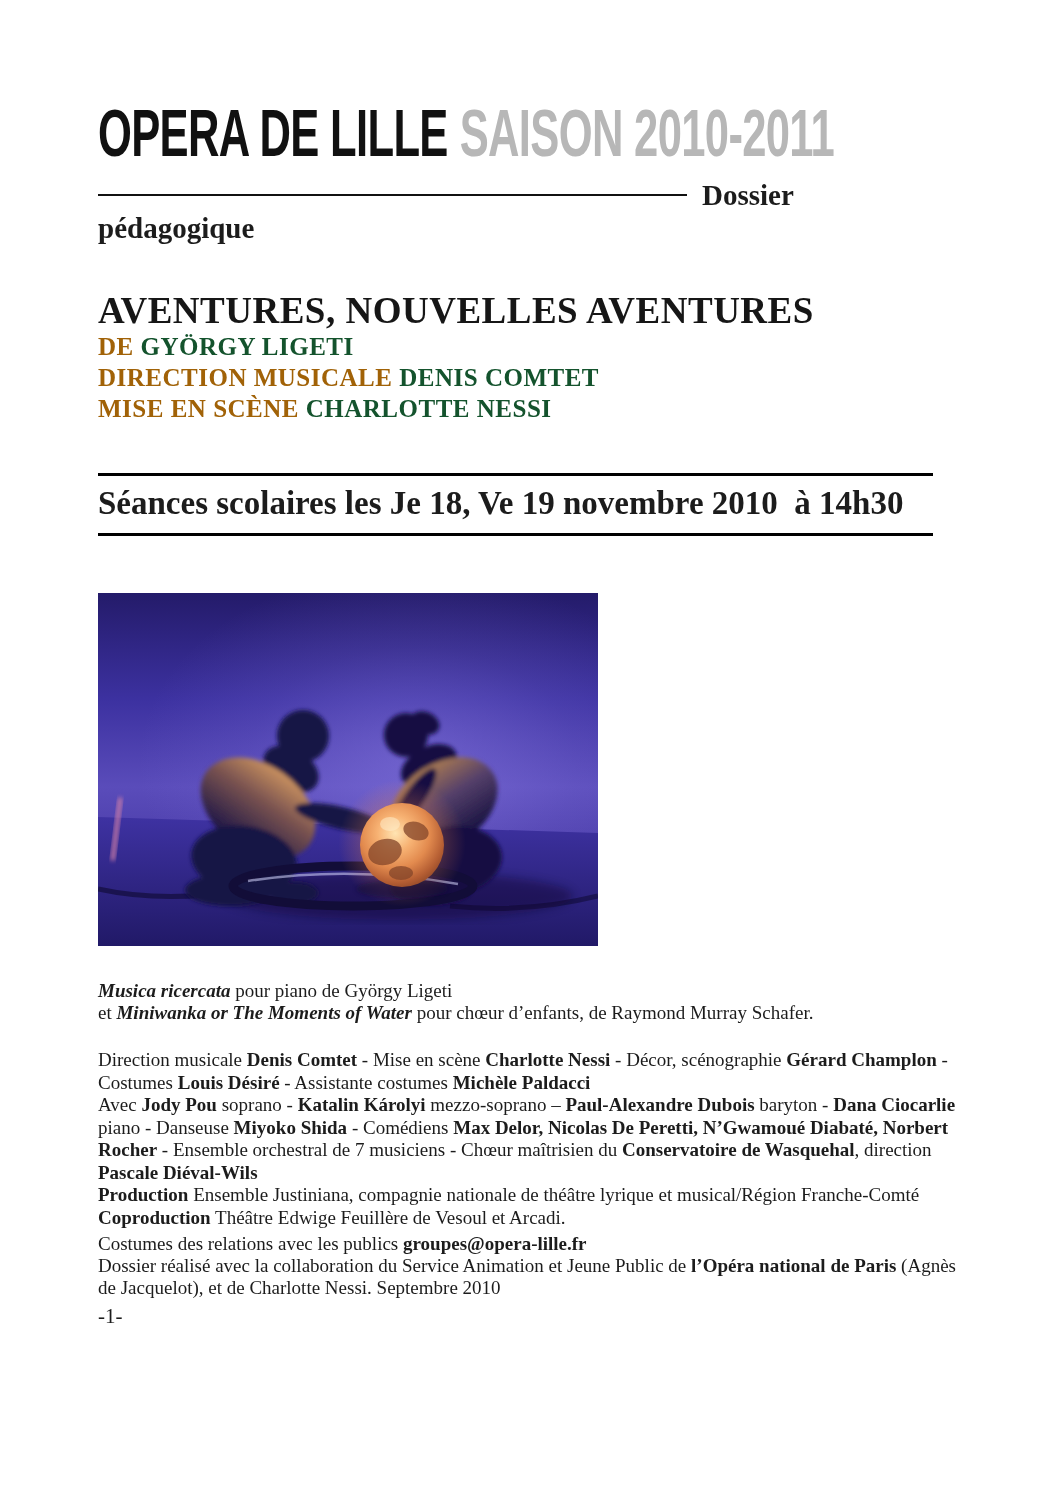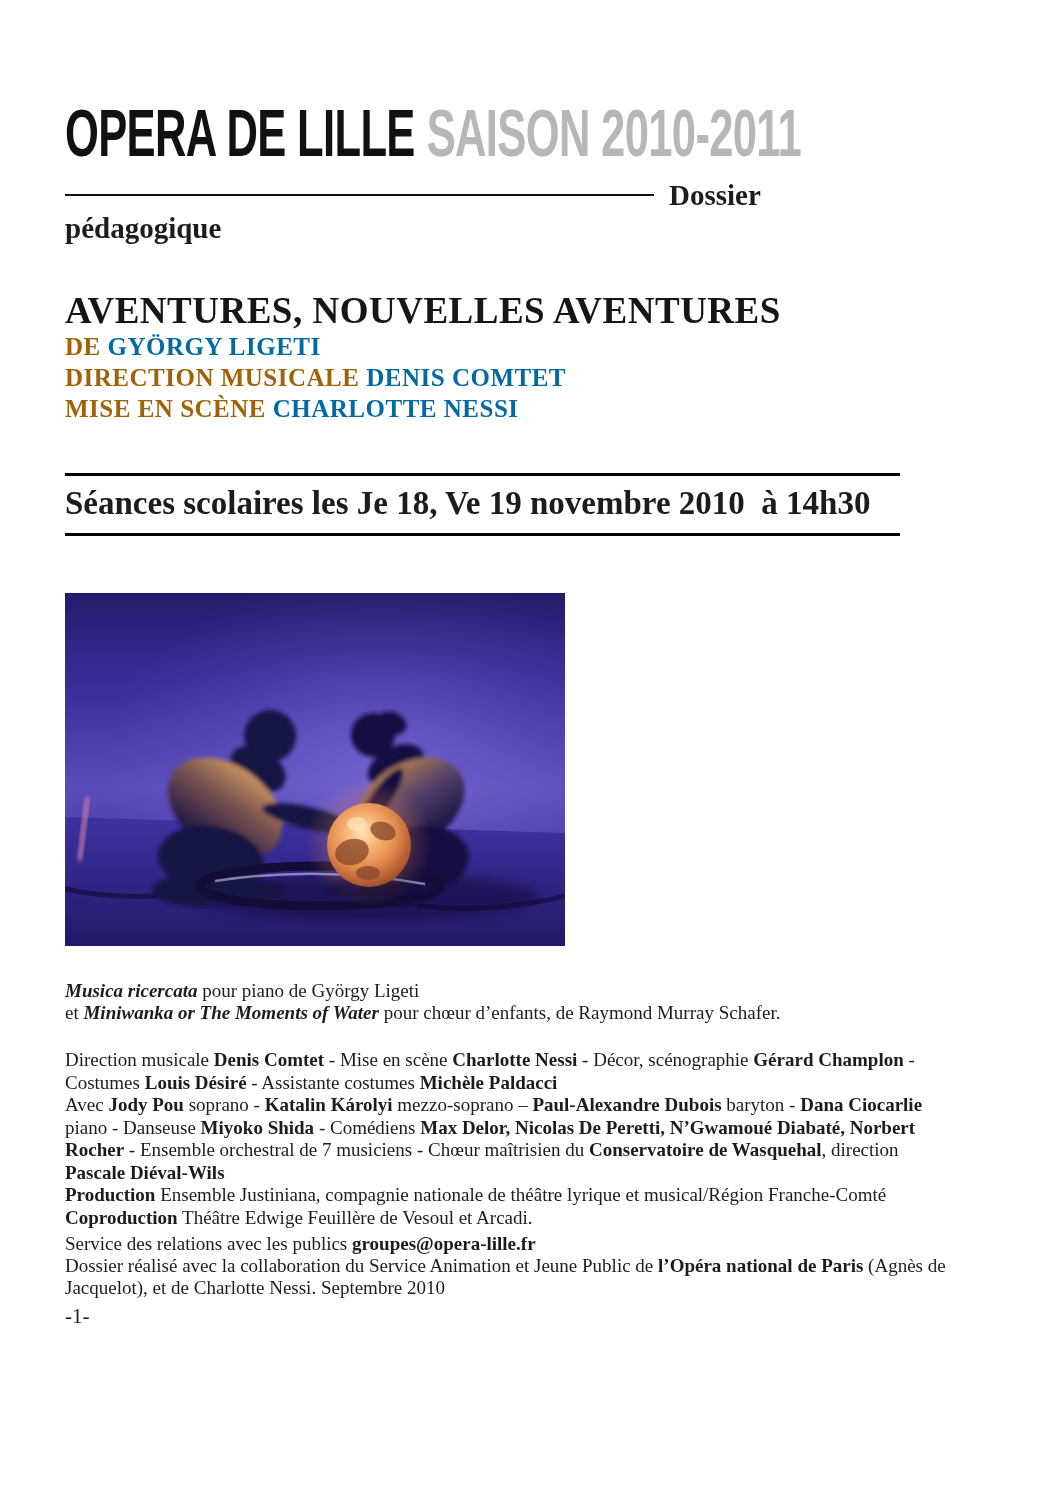--- a/index.html
+++ b/index.html
@@ -4,21 +4,21 @@
 <style>
   html,body{margin:0;padding:0;background:#ffffff;}
   .page{
     position:relative;
     width:1058px;height:1497px;
     background:#ffffff;
     font-family:"Liberation Serif", serif;
     color:#1c1c1c;
     overflow:hidden;
     box-sizing:border-box;
-    padding:100px 100px 0 65px;
+    padding:100px 100px 0 98px;
   }
   
   .logo-row{
     font-family:"Liberation Sans", sans-serif;
     font-weight:bold;
     font-size:66px;
     line-height:66px;
     white-space:nowrap;
     transform:scaleX(0.66);
     transform-origin:left center;
@@ -37,21 +37,21 @@
     font-size:37px;
     font-weight:bold;
     letter-spacing:0.5px;
     line-height:40px;
     color:#161616;
     white-space:nowrap;
   }
   .byline{font-size:25px;font-weight:bold;line-height:31px;letter-spacing:0.5px;white-space:nowrap;}
   .byline:first-of-type{margin-top:6px;}
   .byline .role{color:#a16207;}
-  .byline .name{color:#0369a1;}
+  .byline .name{color:#14532d;}
   
   .schedule-banner{
     margin-top:49px;
     width:835px;
     border-top:3px solid #000;
     border-bottom:3px solid #000;
     padding:9px 0 11px 0;
     text-align:left;
     font-size:33px;
     font-weight:bold;
@@ -212,20 +212,20 @@
 
   <div class="bodytext credits-block">
     <p><span>Direction musicale </span><span class="b">Denis Comtet</span><span> - Mise en scène </span><span class="b">Charlotte Nessi</span><span> - Décor, scénographie </span><span class="b">Gérard Champlon</span><span> - Costumes </span><span class="b">Louis Désiré</span><span> - Assistante costumes </span><span class="b">Michèle Paldacci</span></p>
     <p><span>Avec </span><span class="b">Jody Pou</span><span> soprano - </span><span class="b">Katalin Károlyi</span><span> mezzo-soprano – </span><span class="b">Paul-Alexandre Dubois</span><span> baryton - </span><span class="b">Dana Ciocarlie</span><span> piano - Danseuse </span><span class="b">Miyoko Shida</span><span> - Comédiens </span><span class="b">Max Delor, Nicolas De Peretti, N’Gwamoué Diabaté, Norbert Rocher</span><span> - Ensemble orchestral de 7 musiciens - Chœur maîtrisien du </span><span class="b">Conservatoire de Wasquehal</span><span>, direction </span><span class="b">Pascale Diéval-Wils</span></p>
     <p><span class="b">Production</span><span> Ensemble Justiniana, compagnie nationale de théâtre lyrique et musical/Région Franche-Comté</span></p>
     <p><span class="b">Coproduction</span><span> Théâtre Edwige Feuillère de Vesoul et Arcadi.</span></p>
   </div>
 
   <div>
     <div class="bodytext contacts-lines">
-      <p><span>Service des relations avec les publics </span><span class="b">groupes@opera-lille.fr</span></p>
+      <p><span>Costumes des relations avec les publics </span><span class="b">groupes@opera-lille.fr</span></p>
       <p><span>Dossier réalisé avec la collaboration du Service Animation et Jeune Public de </span><span class="b">l’Opéra national de Paris</span><span> (Agnès de Jacquelot), et de Charlotte Nessi. Septembre 2010</span></p>
     </div>
   </div>
 
   <div class="page-number">-1-</div>
 
 </div>
 
 </body></html>

